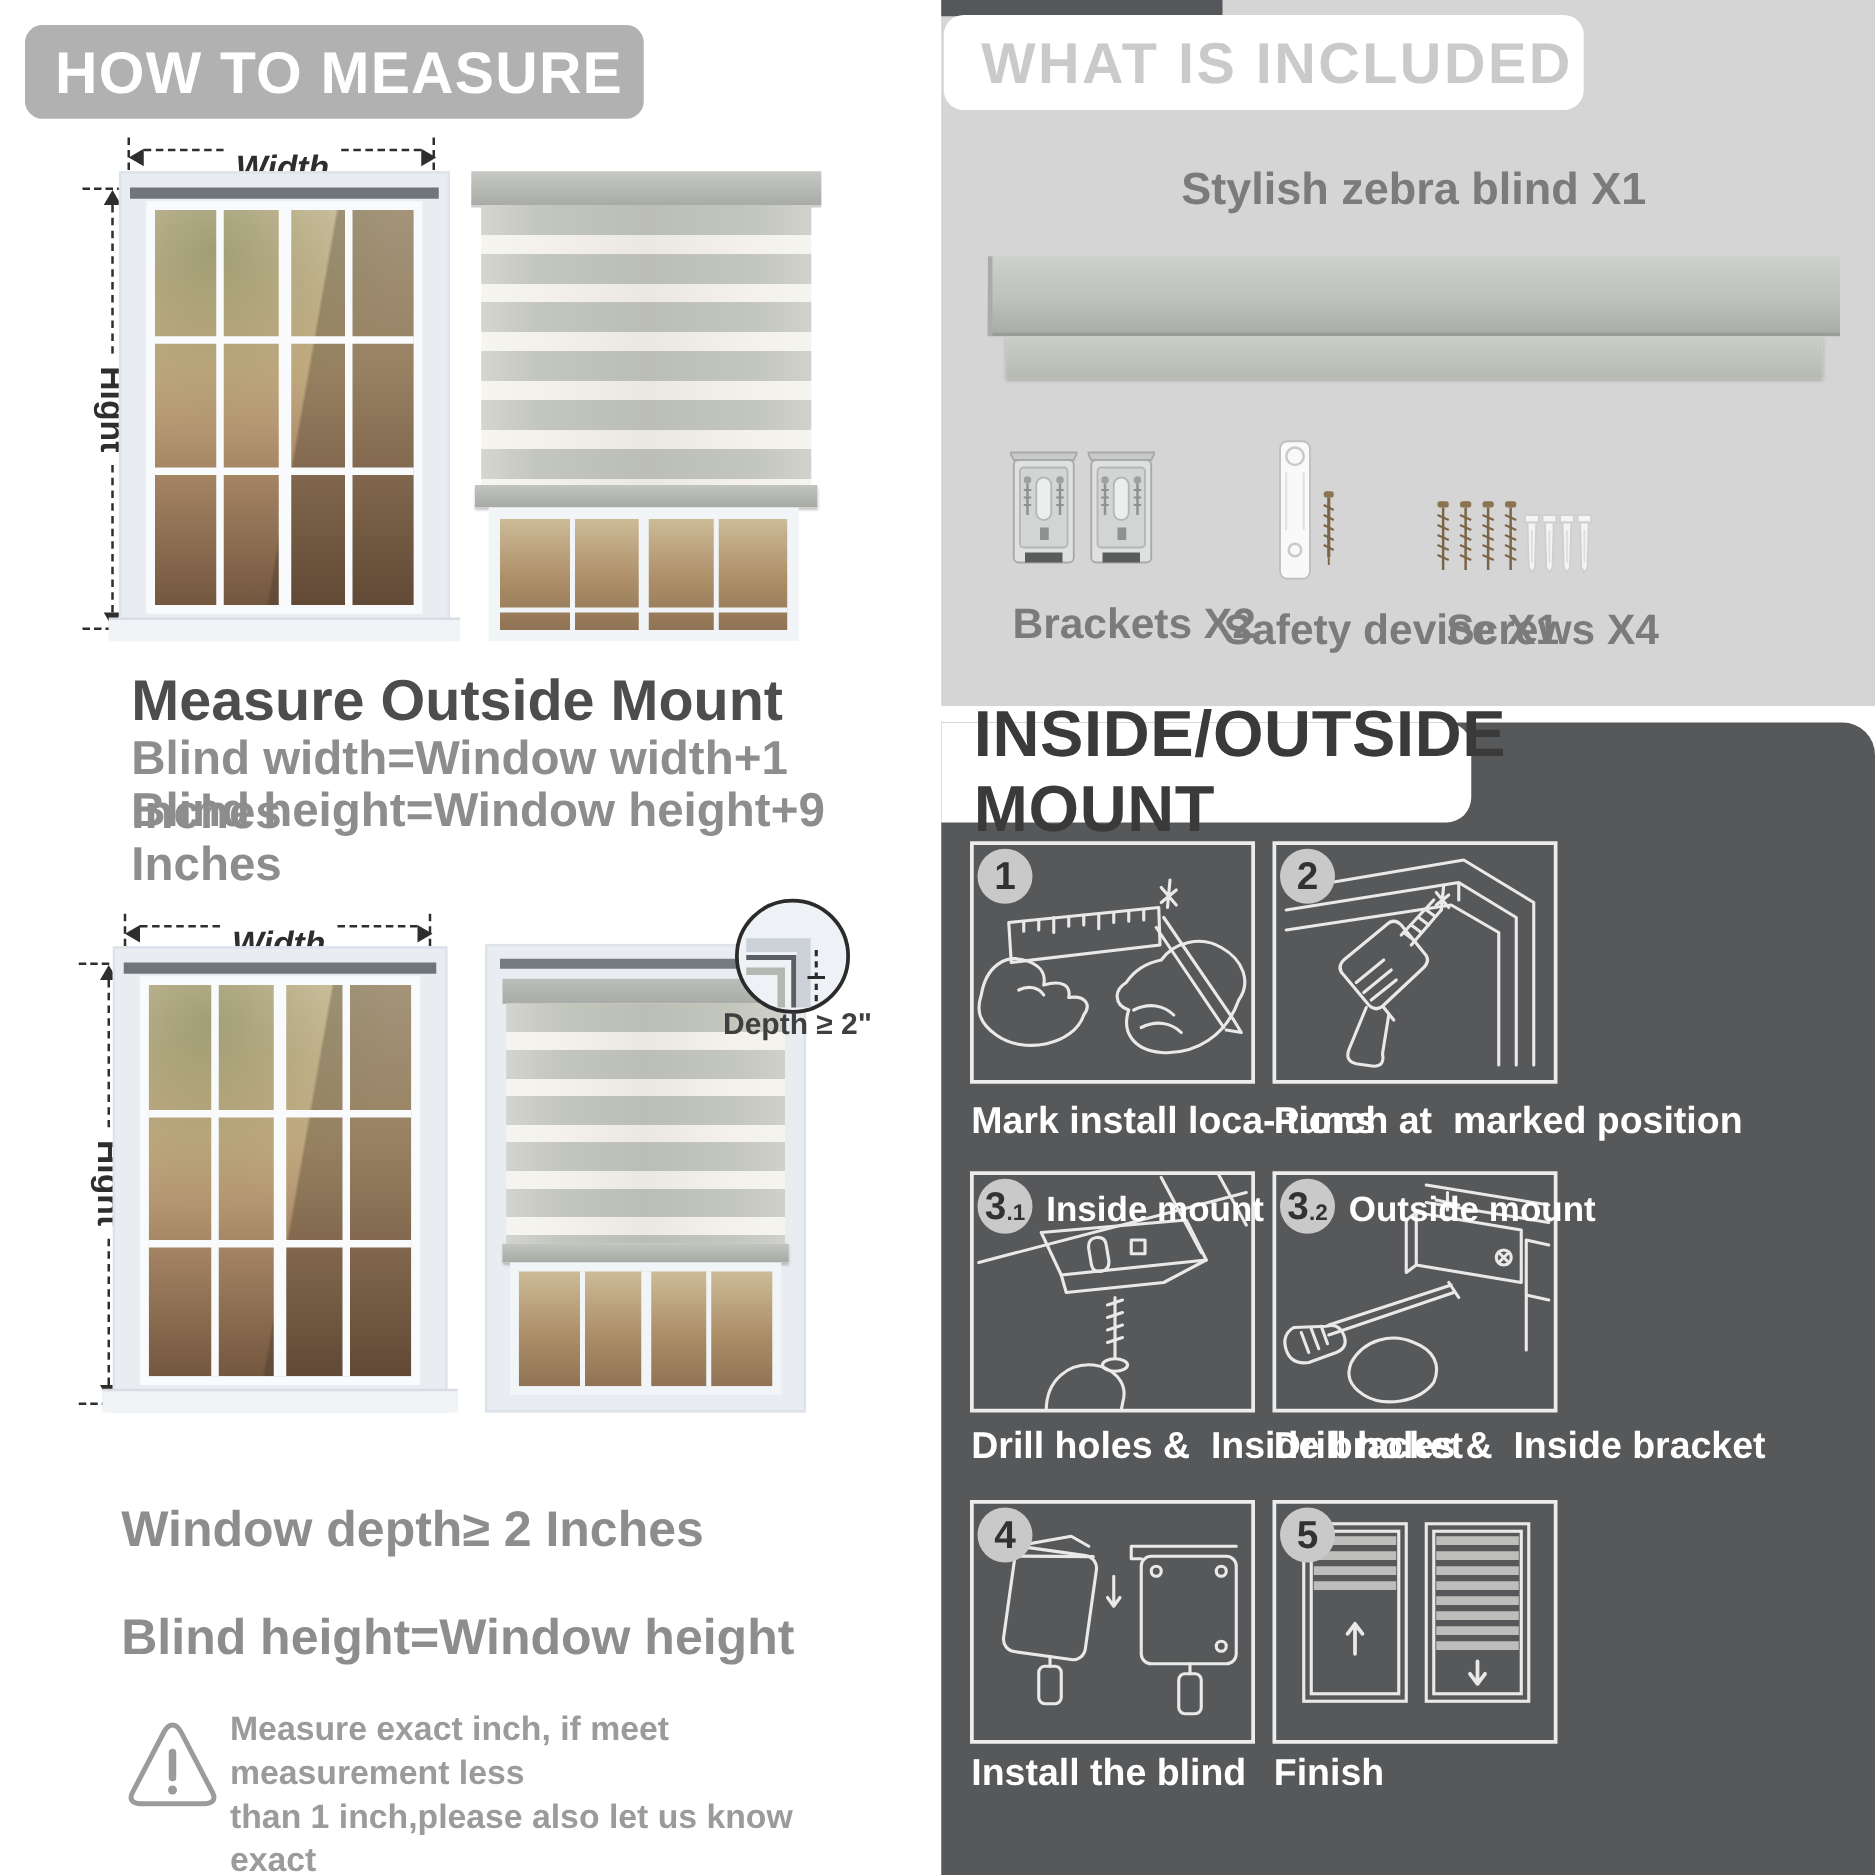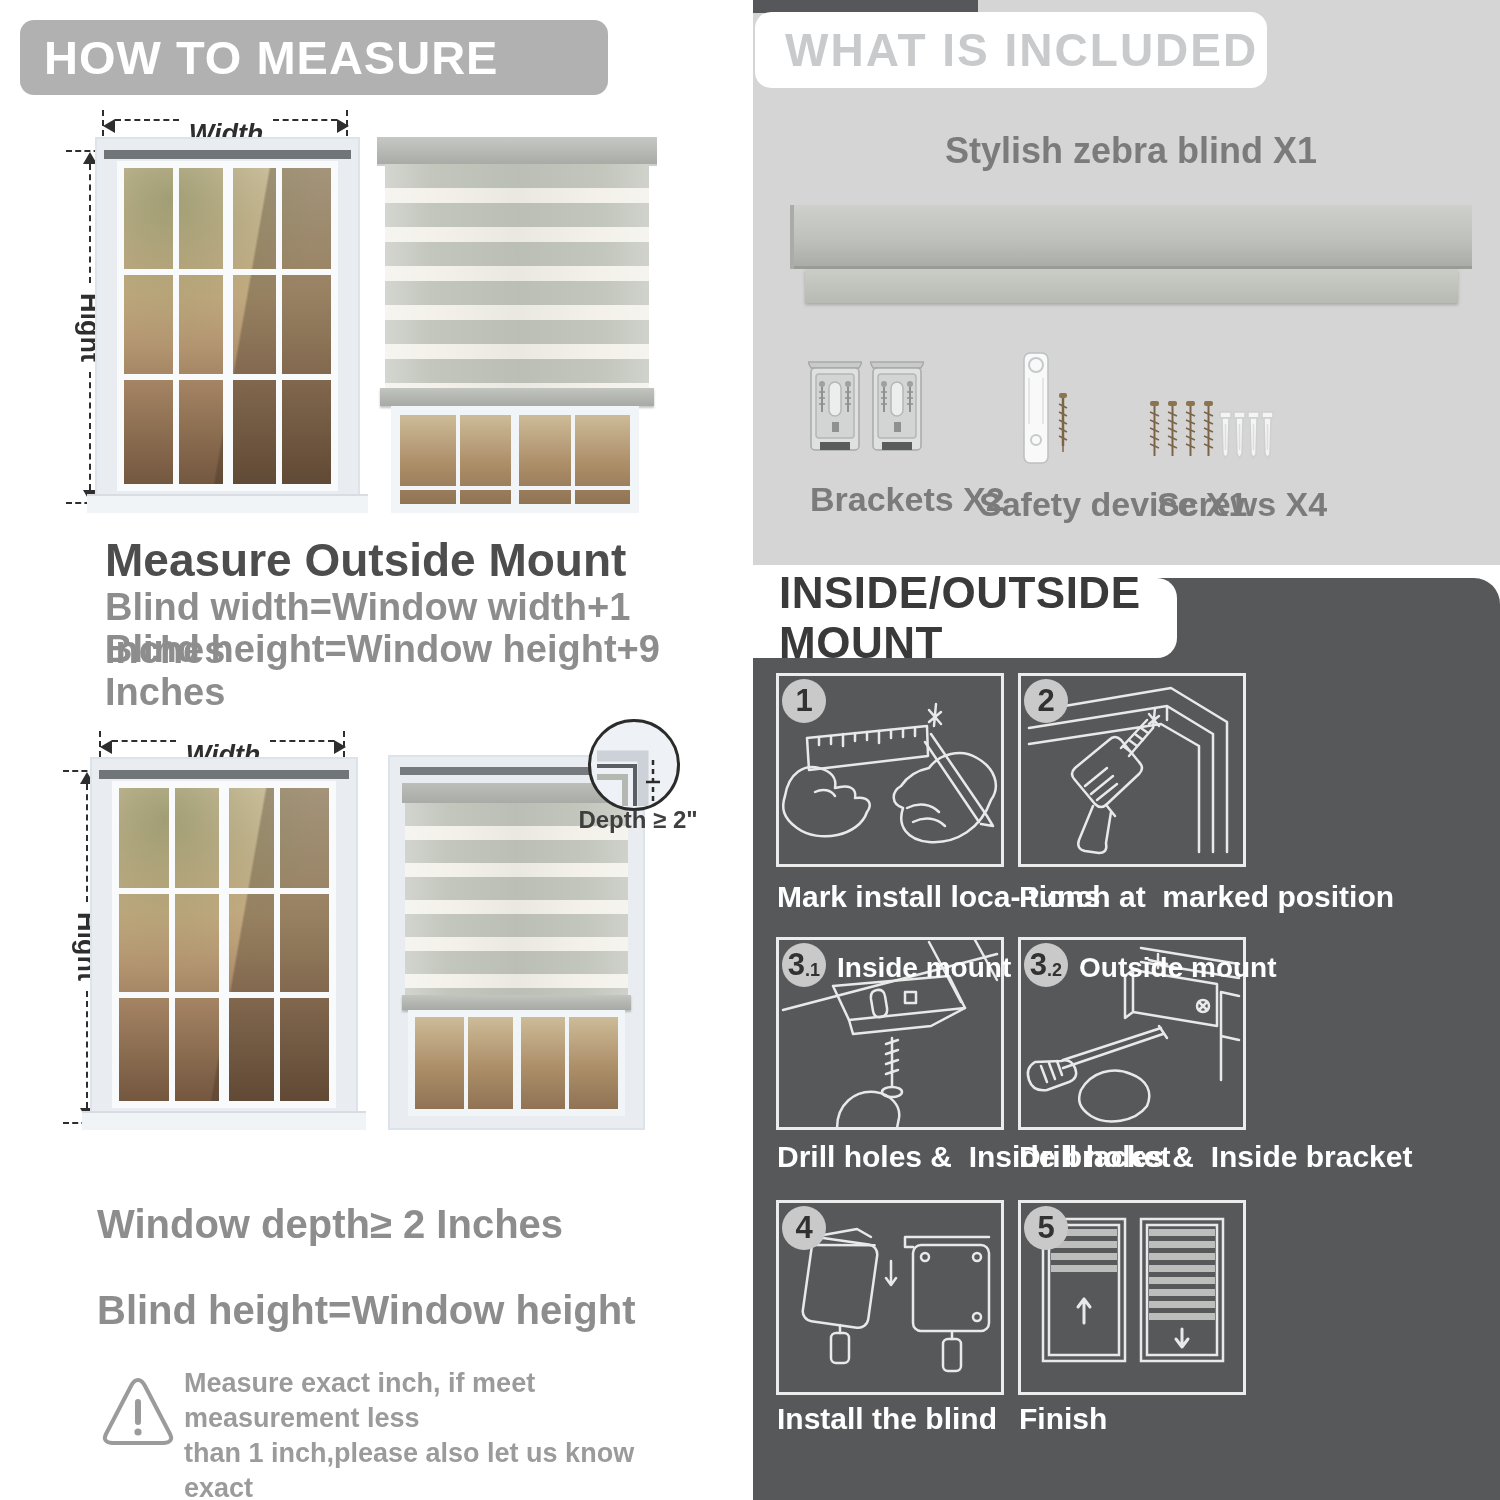--- a/index.html
+++ b/index.html
@@ -1,20 +1,20 @@
 <!DOCTYPE html>
 <html><head>
 <meta charset="utf-8">
 <style>
   html,body{margin:0;padding:0;background:#ffffff;font-family:"Liberation Sans",sans-serif;}
   #canvas{position:relative;width:1500px;height:1500px;background:#ffffff;overflow:hidden;}
   .abs{position:absolute;}
 
   
-  .pill-header{left:20px;top:20px;width:588px;height:75px;background:#b1b1b1;border-radius:14px;
+  .pill-header{left:20px;top:20px;width:495px;height:75px;background:#b1b1b1;border-radius:14px;
     display:flex;align-items:center;padding-left:24px;box-sizing:border-box;}
   .pill-header span{font-size:47px;font-weight:bold;color:#ffffff;letter-spacing:1px;}
 
   .h2-dark{font-size:46px;font-weight:bold;color:#4d4d4d;}
   .rule-line{font-size:38px;font-weight:bold;color:#8d8d8d;}
   .rule-line-lg{font-size:40px;font-weight:bold;color:#8d8d8d;}
 
   
   .window{background:#e9edf2;box-shadow:inset 0 0 0 2px #dde3ea;}
   .window .track{position:absolute;top:13px;left:9px;right:9px;height:9px;background:#70757a;}
@@ -86,21 +86,21 @@
     background:linear-gradient(180deg,#ced1cb 0%,#bec1bb 55%,#a8aba5 100%);
     box-shadow:inset 4px 0 0 #aaada7, inset 0 -3px 0 #9a9d97;}
   .bar-fabric{left:52px;top:269px;width:653px;height:34px;
     background:linear-gradient(180deg,#cbcec7,#b7bab3);box-shadow:0 2px 3px rgba(90,90,90,.35);}
   .item-label{font-size:34px;font-weight:bold;color:#7b7b7b;}
 
   .white-gap{left:753px;top:565px;width:747px;height:13px;background:#ffffff;}
   .dark-section{left:753px;top:578px;width:747px;height:922px;background:#57585a;border-top-right-radius:26px;}
   .mount-header{left:0;top:0;width:424px;height:80px;background:#ffffff;border-radius:0 20px 20px 0;
     display:flex;align-items:center;padding-left:26px;box-sizing:border-box;}
-  .mount-header span{font-size:44px;font-weight:bold;color:#3a3a3a;letter-spacing:.5px;}
+  .mount-header span{font-size:52px;font-weight:bold;color:#3a3a3a;letter-spacing:.5px;}
 
   .step-panel{position:absolute;width:228px;height:194px;border:3px solid #ececec;box-sizing:border-box;}
   .badge{position:absolute;top:3px;left:3px;height:44px;min-width:44px;border-radius:22px;background:#c9c9c9;
     display:flex;align-items:center;justify-content:center;color:#323232;font-weight:bold;}
   .badge .n{font-size:31px;line-height:44px;}
   .badge .s{font-size:18px;align-self:flex-end;margin-bottom:6px;}
   .inner-label{position:absolute;top:12px;left:58px;color:#ffffff;font-size:28px;font-weight:bold;white-space:pre;}
   .caption{position:absolute;color:#ffffff;font-size:30px;font-weight:bold;white-space:pre;}
   .sketch{position:absolute;inset:0;}
 </style>

